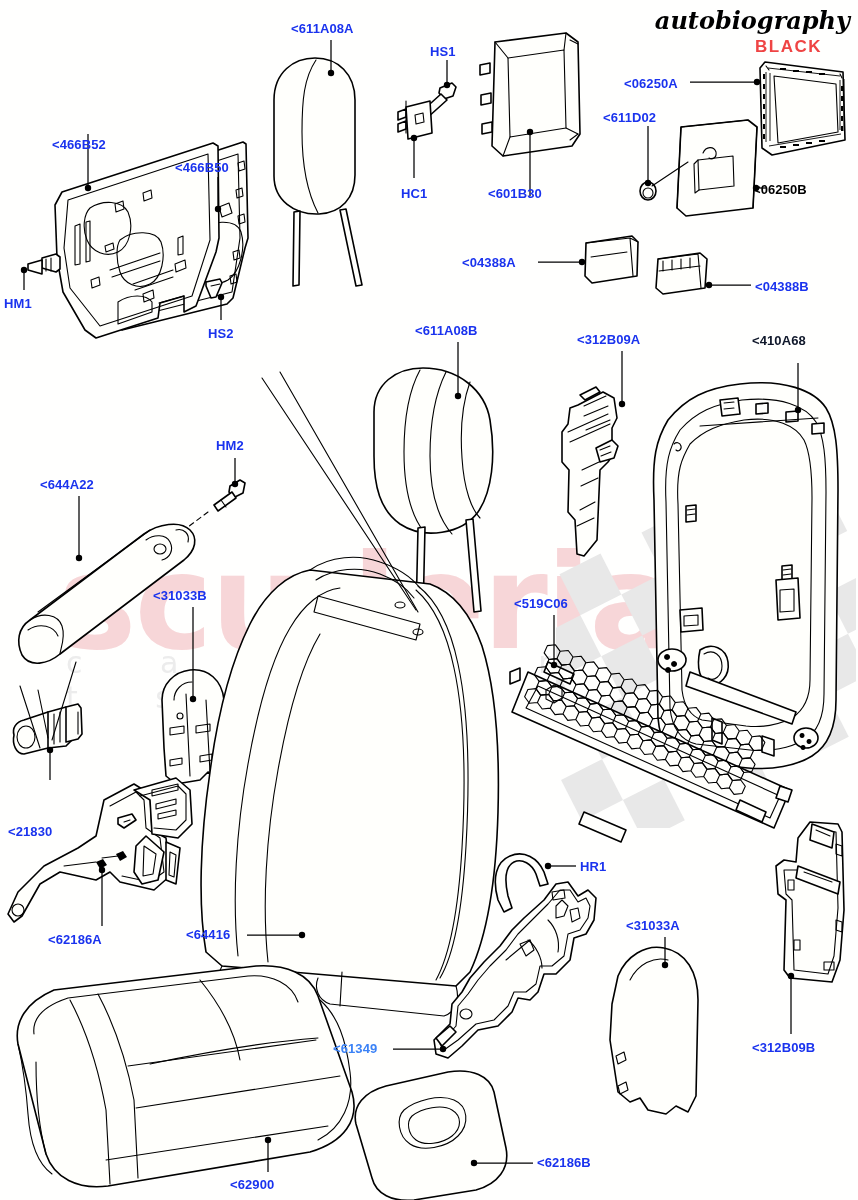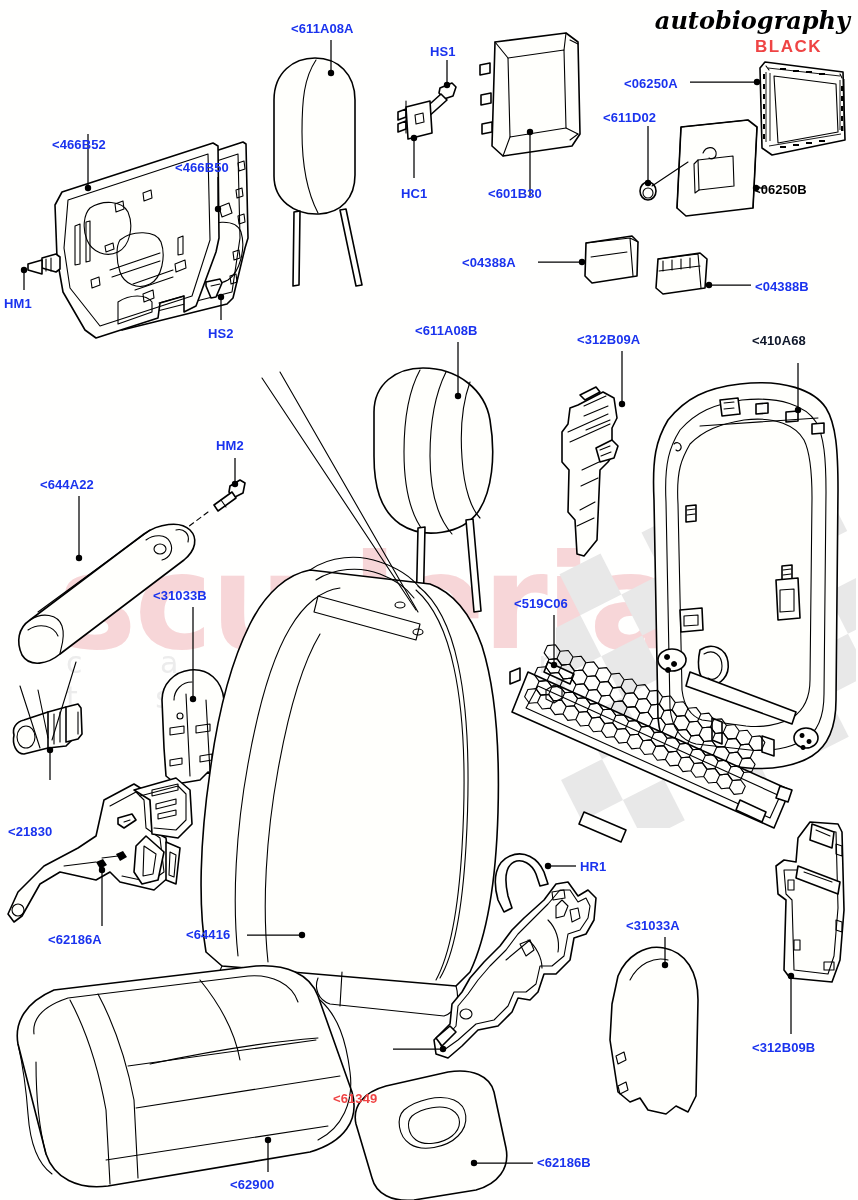--- a/index.html
+++ b/index.html
@@ -577,18 +577,18 @@
       <div class="lbl" style="left: 216px; top: 439px; color: rgb(26, 51, 238);">HM2</div>
       <div class="lbl" style="left: 40px; top: 478px; color: rgb(26, 51, 238);">&lt;644A22</div>
       <div class="lbl" style="left: 153px; top: 589px; color: rgb(26, 51, 238);">&lt;31033B</div>
       <div class="lbl" style="left: 514px; top: 597px; color: rgb(26, 51, 238);">&lt;519C06</div>
       <div class="lbl" style="left: 8px; top: 787px; color: rgb(26, 51, 238); margin-top: 38px;">&lt;21830</div>
       <div class="lbl" style="left: 48px; top: 933px; color: rgb(26, 51, 238);">&lt;62186A</div>
       <div class="lbl" style="left: 186px; top: 928px; color: rgb(26, 51, 238);">&lt;64416</div>
       <div class="lbl" style="left: 580px; top: 860px; color: rgb(26, 51, 238);">HR1</div>
       <div class="lbl" style="left: 626px; top: 919px; color: rgb(26, 51, 238);">&lt;31033A</div>
       <div class="lbl" style="left: 752px; top: 1041px; color: rgb(26, 51, 238);">&lt;312B09B</div>
-      <div class="lbl" style="left: 333px; top: 1092px; color: #ef4444;">&lt;61349</div>
+      <div class="lbl" style="left: 333px; top: 1042px; color: #3b82f6;">&lt;61349</div>
       <div class="lbl" style="left: 230px; top: 1178px; color: rgb(26, 51, 238);">&lt;62900</div>
       <div class="lbl" style="left: 537px; top: 1156px; color: rgb(26, 51, 238);">&lt;62186B</div>
     </div>
 
 </div>
 
 </body></html>

